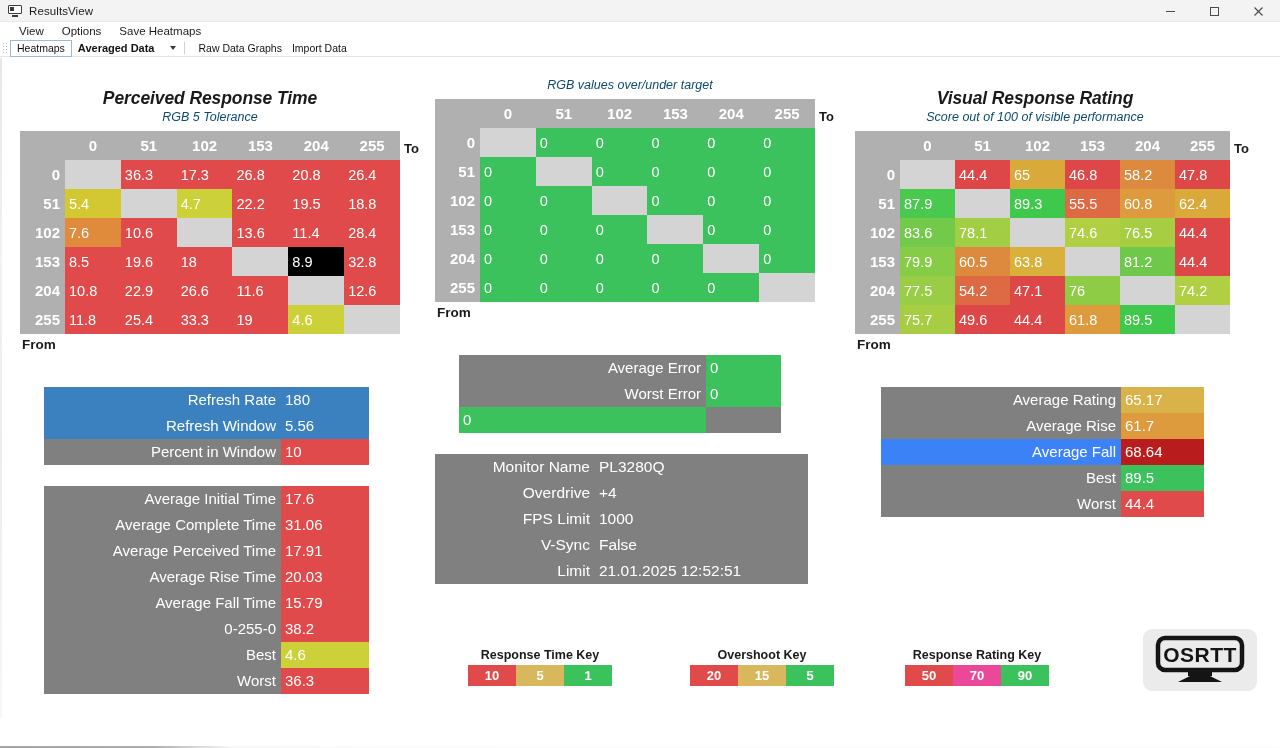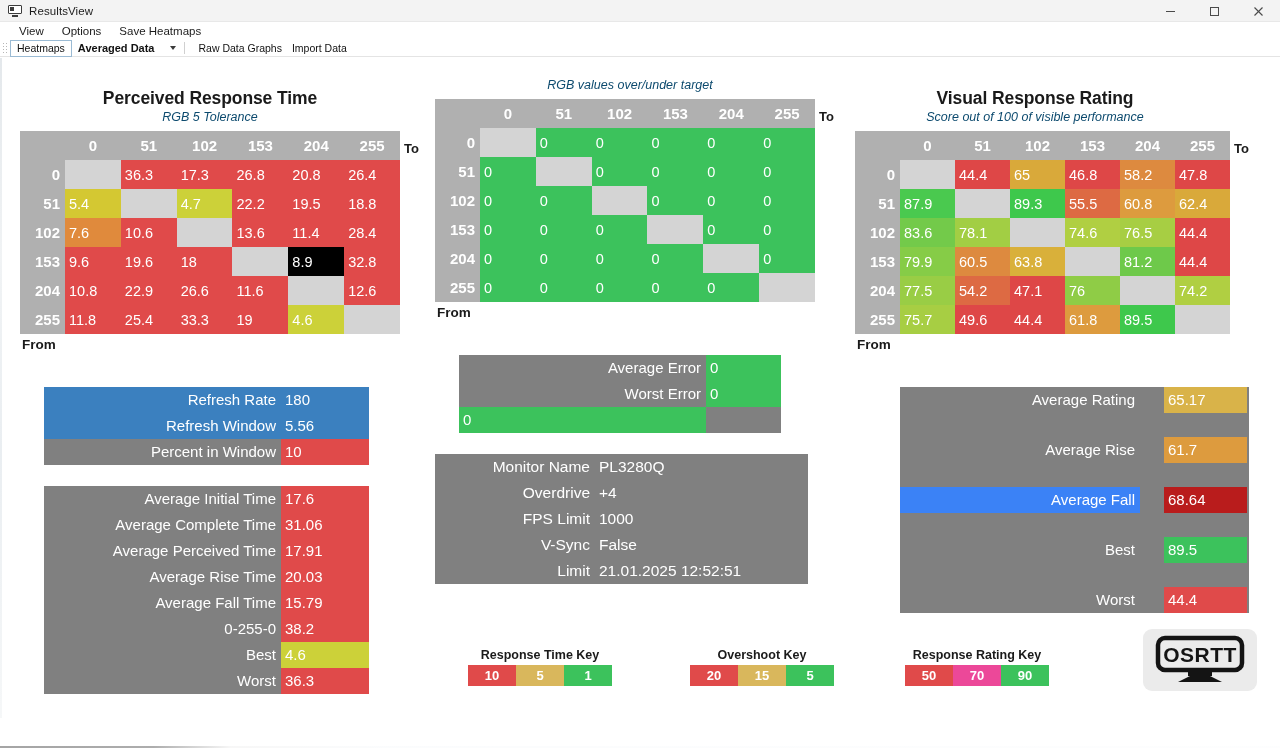--- a/index.html
+++ b/index.html
@@ -143,20 +143,21 @@
   #col-1 { left: 0px;   width: 420px; }
   #col-2 { left: 420px; width: 420px; }
   #col-3 { left: 840px; width: 440px; }
 
   .hm-title {
     text-align: center;
     font-size: 17.5px; font-weight: bold;
     color: #1a1a1a;
     margin: 10px 0 1px 0;
     letter-spacing: -.1px;
+    font-style: italic;
   }
   .hm-sub {
     text-align: center;
     font-size: 12.5px; font-style: italic;
     color: #0c4a6e;
     margin-bottom: 7px;
   }
 
   
   .hm-wrap { position: relative; }
@@ -314,21 +315,21 @@
           <div class="cell" style="background:#e04a4a">19.5</div>
           <div class="cell" style="background:#e04a4a">18.8</div>
           <div class="hdr-row">102</div>
           <div class="cell" style="background:#e08a3c">7.6</div>
           <div class="cell" style="background:#e04a4a">10.6</div>
           <div class="cell diag"></div>
           <div class="cell" style="background:#e04a4a">13.6</div>
           <div class="cell" style="background:#e04a4a">11.4</div>
           <div class="cell" style="background:#e04a4a">28.4</div>
           <div class="hdr-row">153</div>
-          <div class="cell" style="background:#e04a4a">9.6</div>
+          <div class="cell" style="background:#e04a4a">8.5</div>
           <div class="cell" style="background:#e04a4a">19.6</div>
           <div class="cell" style="background:#e04a4a">18</div>
           <div class="cell diag"></div>
           <div class="cell" style="background:#000000">8.9</div>
           <div class="cell" style="background:#e04a4a">32.8</div>
           <div class="hdr-row">204</div>
           <div class="cell" style="background:#e04a4a">10.8</div>
           <div class="cell" style="background:#e04a4a">22.9</div>
           <div class="cell" style="background:#e04a4a">26.6</div>
           <div class="cell" style="background:#e04a4a">11.6</div>
@@ -507,21 +508,21 @@
           <div class="cell" style="background:#de4747">49.6</div>
           <div class="cell" style="background:#de4747">44.4</div>
           <div class="cell" style="background:#dd9b3e">61.8</div>
           <div class="cell" style="background:#3ec84c">89.5</div>
           <div class="cell diag"></div>
         </div>
       <div class="hm-to" style="left:379px;top:10px;">To</div>
       <div class="hm-from" style="margin-left:2px;">From</div>
     </div>
 
-    <div class="itable" id="panel-rating" style="margin-left:60px;margin-top:35px;width:349px;grid-template-columns:240px 83px;gap:24px;">
+    <div class="itable" id="panel-rating" style="margin-left:41px;margin-top:35px;width:323px;grid-template-columns:240px 83px;">
         <div class="lbl" style="background:#808080">Average Rating</div>
         <div class="val" style="background:#d9b349">65.17</div>
         <div class="lbl" style="background:#808080">Average Rise</div>
         <div class="val" style="background:#dd9b3e">61.7</div>
         <div class="lbl" style="background:#3b82f6">Average Fall</div>
         <div class="val" style="background:#b91c1c">68.64</div>
         <div class="lbl" style="background:#808080">Best</div>
         <div class="val" style="background:#3cc25c">89.5</div>
         <div class="lbl" style="background:#808080">Worst</div>
         <div class="val" style="background:#e04a4a">44.4</div>

